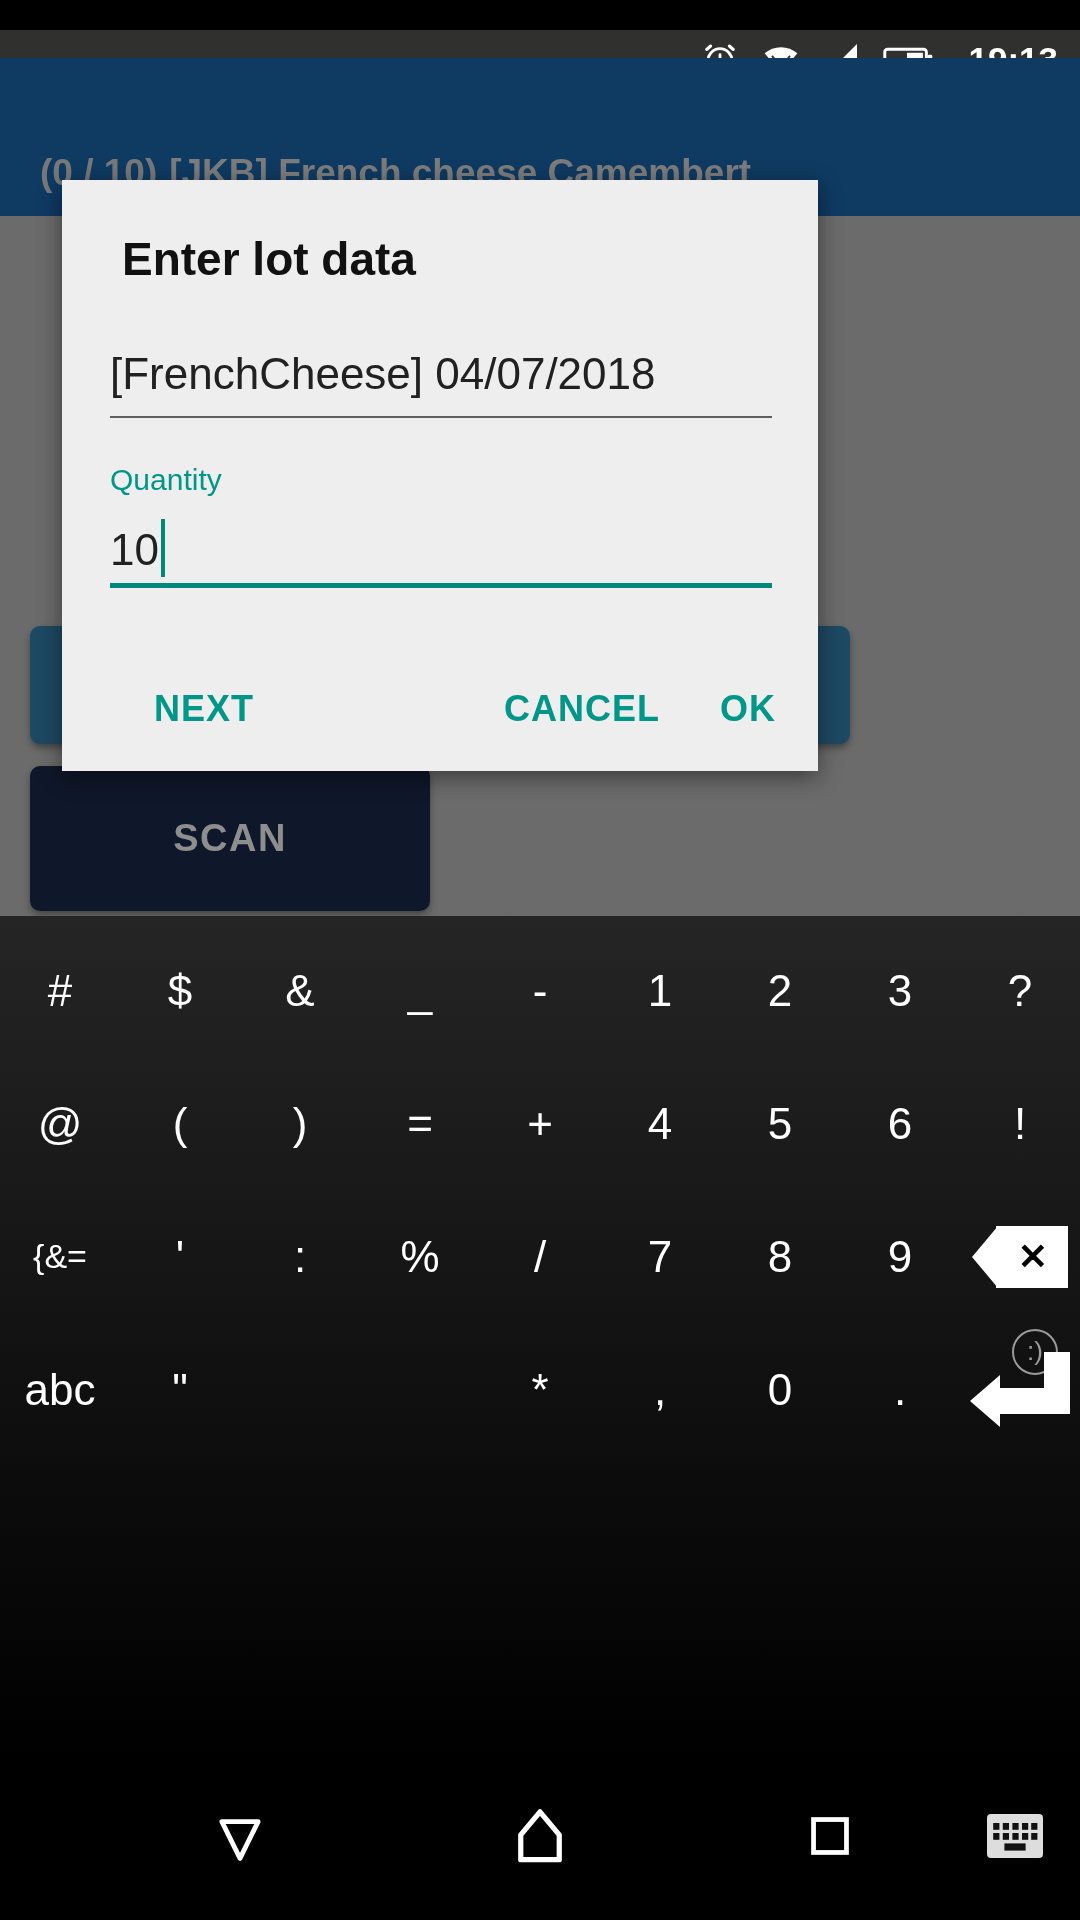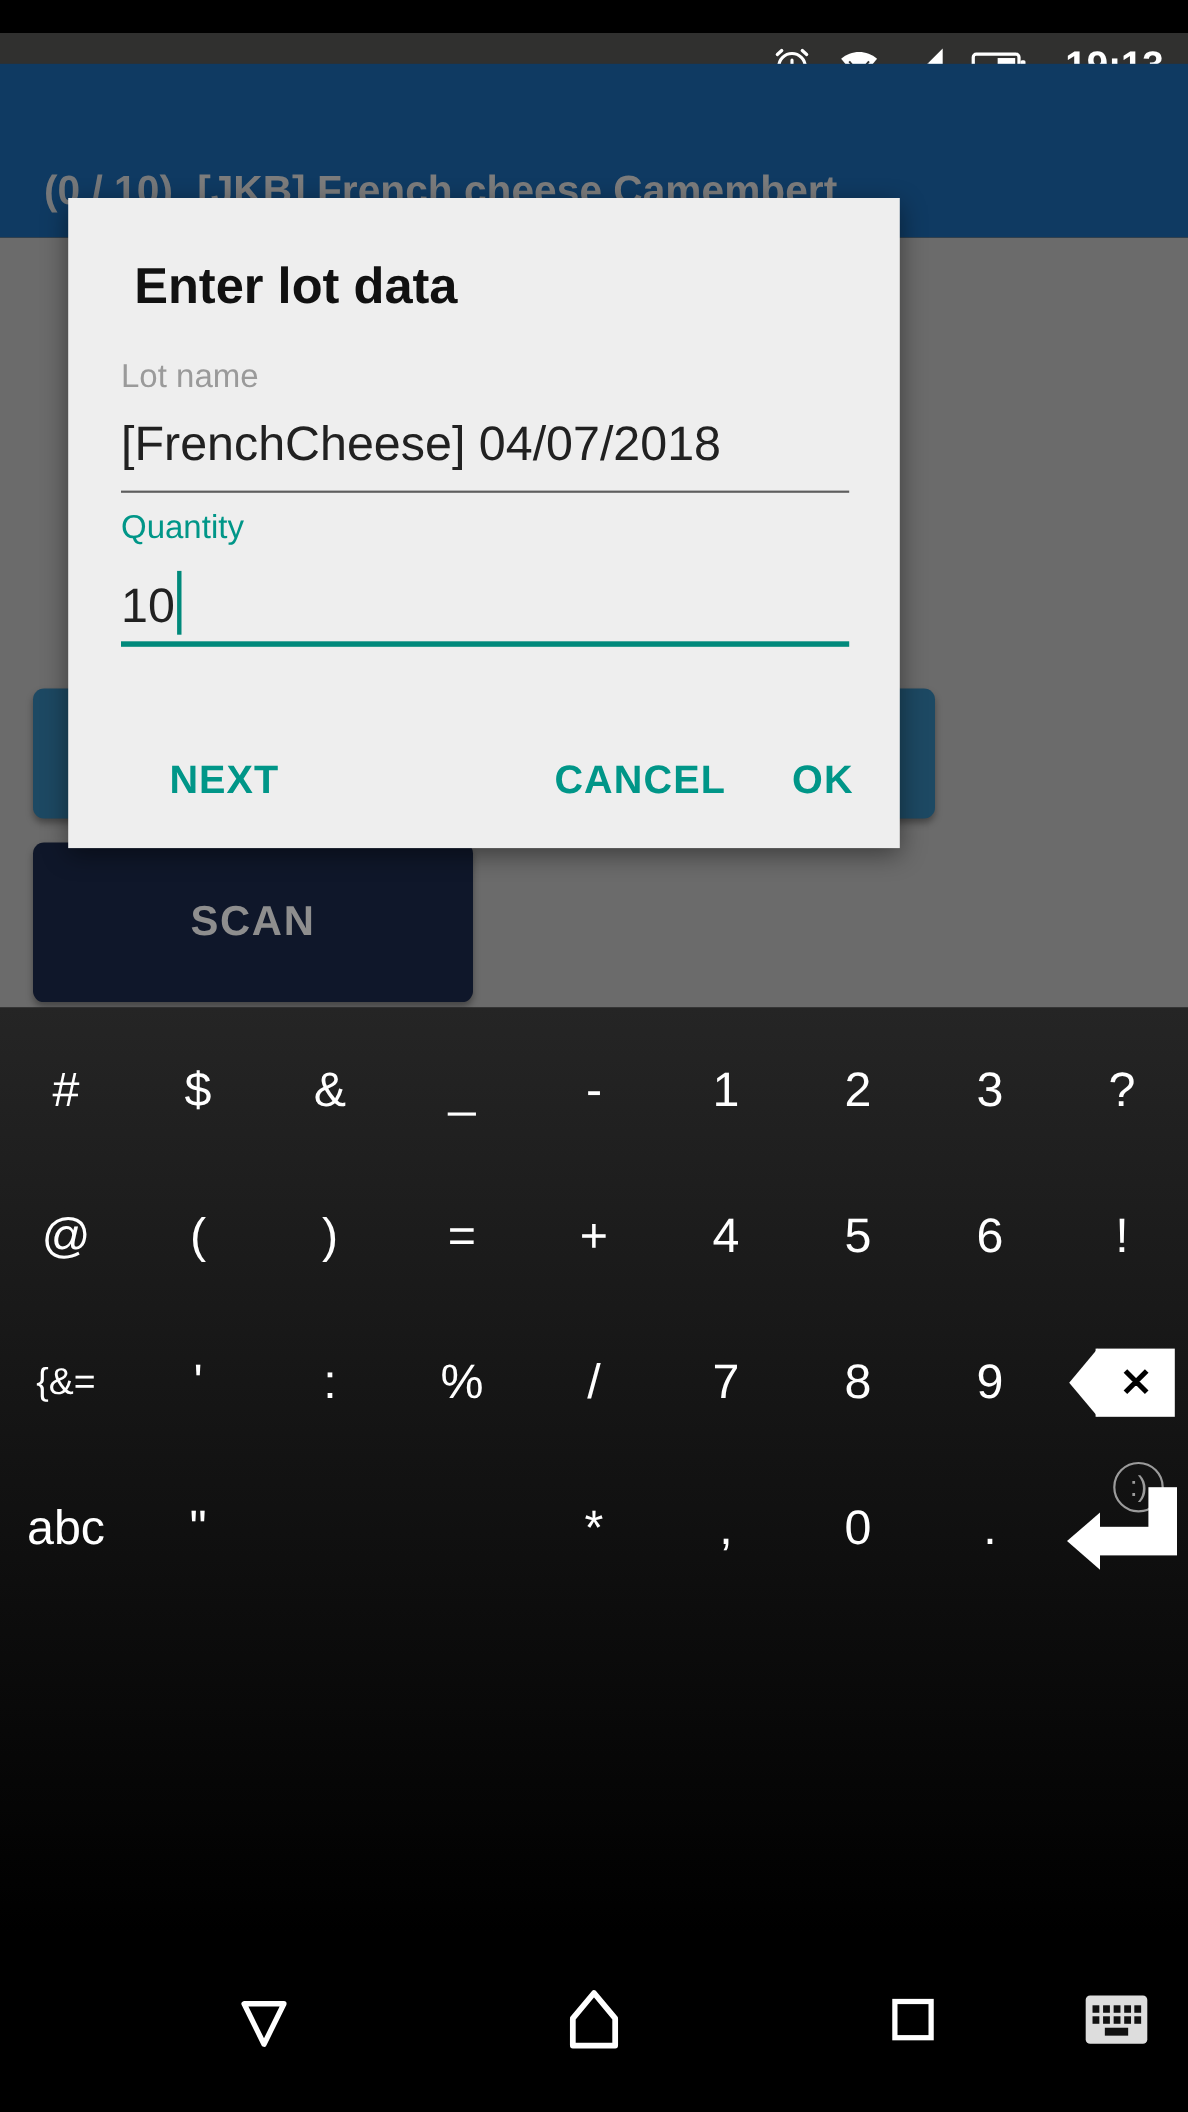--- a/index.html
+++ b/index.html
@@ -59,21 +59,21 @@
     height: 158px;
     background: #0f3a62;
     box-sizing: border-box;
   }
   .appbar-inner {
     position: absolute;
     left: 40px;
     bottom: 22px;
     display: flex;
     align-items: baseline;
-    gap: 22px;
+    gap: 12px;
   }
   .appbar-count {
     color: #7c7c7c;
     font-size: 37px;
     font-weight: bold;
     opacity: 0.95;
   }
   .appbar-title {
     color: #7c7c7c;
     font-size: 37px;
@@ -382,21 +382,20 @@
 
   <div class="content">
     <div class="bg-btn bg-btn-wide"></div>
     <div class="bg-btn bg-btn-scan">SCAN</div>
   </div>
 
   <div class="dialog">
     <div class="dialog-title">Enter lot data</div>
 
     <div class="field field-1">
-      <span class="field-label">Lot name</span>
       <span class="field-input">[FrenchCheese] 04/07/2018</span>
       <div class="field-underline"></div>
     </div>
 
     <div class="field field-2">
       <span class="field-label focused">Quantity</span>
       <span class="field-input"><span>10</span><span class="caret"></span></span>
       <div class="field-underline focused"></div>
     </div>
 

